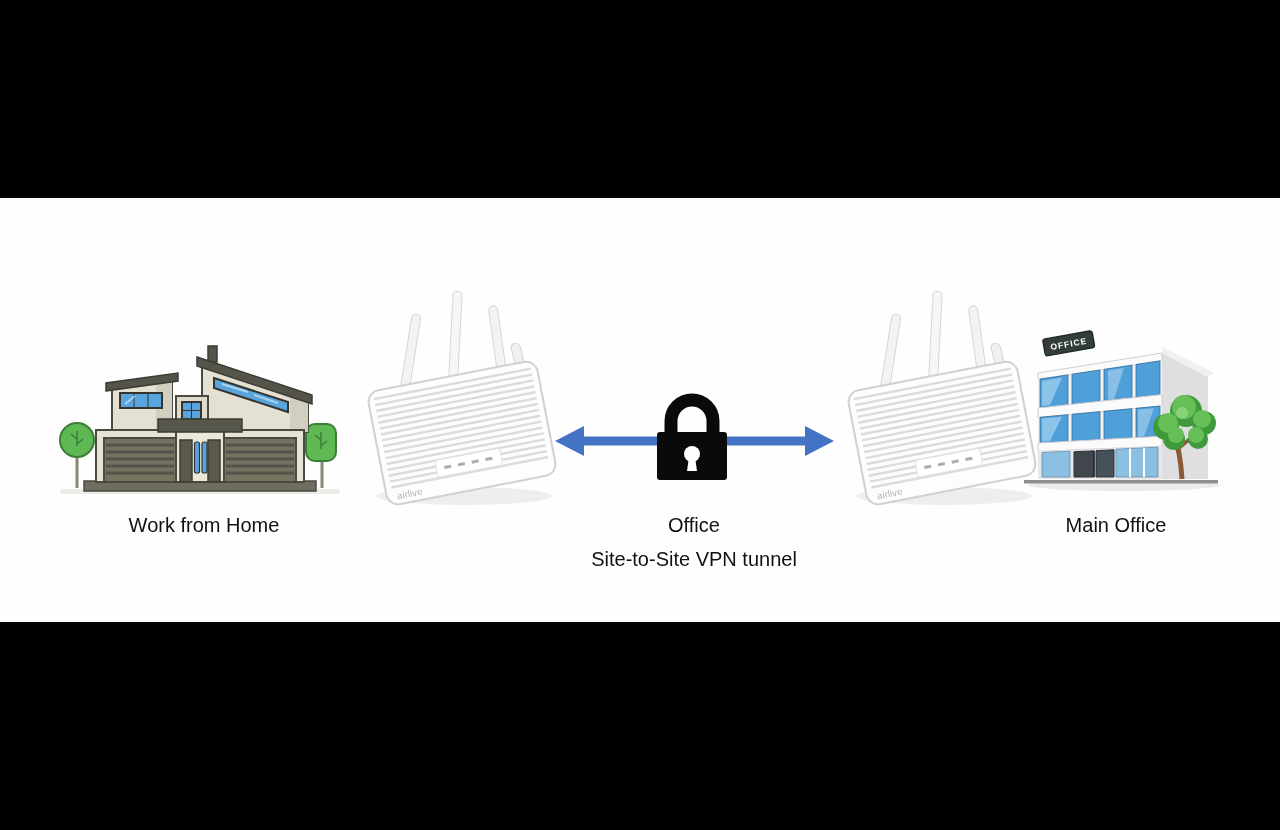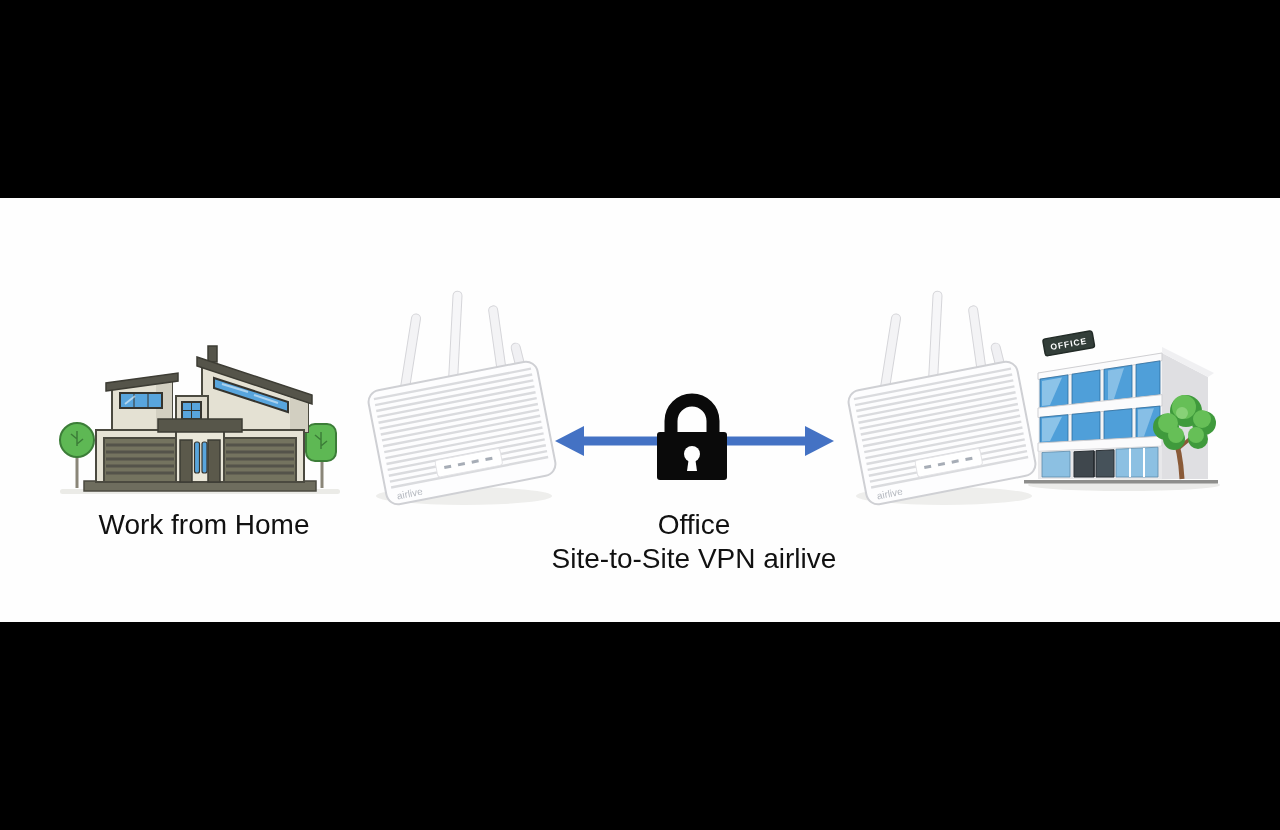--- a/index.html
+++ b/index.html
@@ -4,21 +4,21 @@
 <style>
   * { margin:0; padding:0; box-sizing:border-box; }
   html,body { width:1280px; height:830px; background:#000; }
   body { font-family:"Liberation Sans", sans-serif; }
   .stage { position:relative; width:1280px; height:830px; background:#000; overflow:hidden; }
   .content { position:absolute; left:0; top:198px; width:1280px; height:424px; background:#fefefe; }
   .abs { position:absolute; }
   .caption {
     position:absolute;
     color:#111;
-    font-size:28px;
+    font-size:20px;
     line-height:34px;
     text-align:center;
     white-space:nowrap;
   }
   .caption.multi { white-space:normal; }
   svg text { font-family:"Liberation Sans", sans-serif; }
 </style>
 </head>
 <body>
 
@@ -246,21 +246,22 @@
         <circle cx="160" cy="112" r="8" fill="#66bf57"></circle>
         <circle cx="180" cy="112" r="8" fill="#66bf57"></circle>
         <circle cx="166" cy="90" r="6" fill="#8ed47d" opacity="0.85"></circle>
       </g>
     </svg>
 
     <div class="caption" style="left:54px; top:310px; width:300px;">Work from Home</div>
 
     <div class="caption multi" style="left:494px; top:310px; width:400px;">
       <div>Office</div>
-      <div>Site-to-Site VPN airlive</div>
+      <div>Site-to-Site VPN tunnel</div>
     </div>
 
+    <div class="caption" style="left:966px; top:310px; width:300px;">Main Office</div>
 
   </div>
 
   <div class="abs" style="left:0;top:622px;width:1280px;height:208px;background:#000;"></div>
 
 </div>
 
 </body></html>

